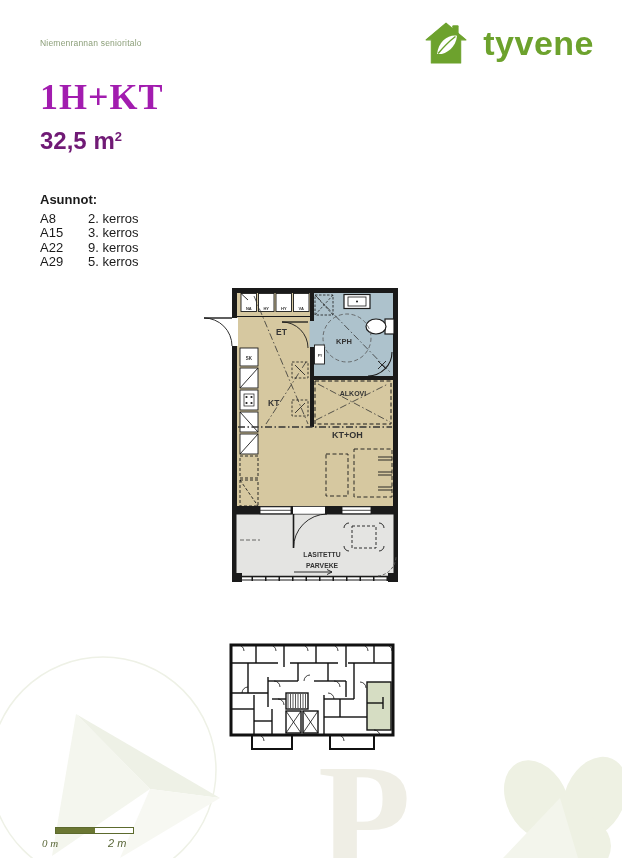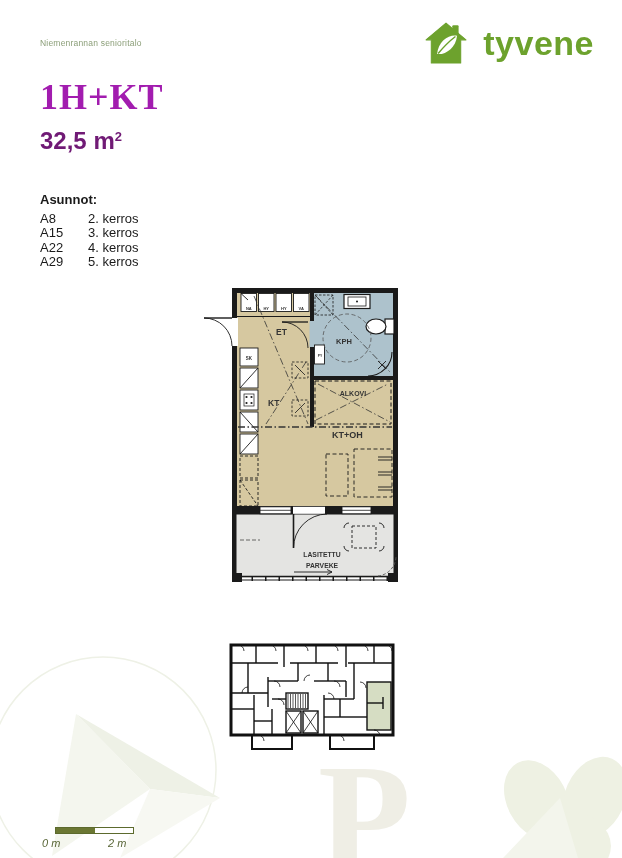--- a/index.html
+++ b/index.html
@@ -39,21 +39,21 @@
   .apartments .code { width:48px; }
 
   .main-plan { position:absolute; left:202px; top:288px;font-weight:bold; }
   .overview-plan { position:absolute; left:228px; top:637px; }
 
   .scalebar { position:absolute; left:42px; top:825px; width:120px; height:26px;
     font-size:11px; font-style:italic; color:#5a6738; }
   .scalebar .bar { position:absolute; left:13px; top:2px; width:79px; height:7px;
     border:1px solid #5c6a2d; background:#fff; }
   .scalebar .bar .half { position:absolute; left:0; top:0; width:50%; height:100%; background:#6b7733; }
-  .scalebar .l0 { position:absolute; left:0; top:12px; }
+  .scalebar .l0 { position:absolute; left:0; top:12px;font-family:Liberation Serif, serif; }
   .scalebar .l2 { position:absolute; left:66px; top:12px; }
 
   svg text { font-family:"Liberation Sans", sans-serif; fill:#333; }
 </style>
 </head>
 <body>
 
 <div class="page">
 
   <svg class="watermarks" width="622" height="858" viewBox="0 0 622 858">
@@ -94,21 +94,21 @@
       <div class="row">
         <span class="code">A8</span>
         <span>2. kerros</span>
       </div>
       <div class="row">
         <span class="code">A15</span>
         <span>3. kerros</span>
       </div>
       <div class="row">
         <span class="code">A22</span>
-        <span>4. kerros</span>
+        <span>9. kerros</span>
       </div>
       <div class="row">
         <span class="code">A29</span>
         <span>5. kerros</span>
       </div>
     </div>
 
     <div class="main-plan">
       <svg width="196" height="297" viewBox="-30 0 196 297">
 

